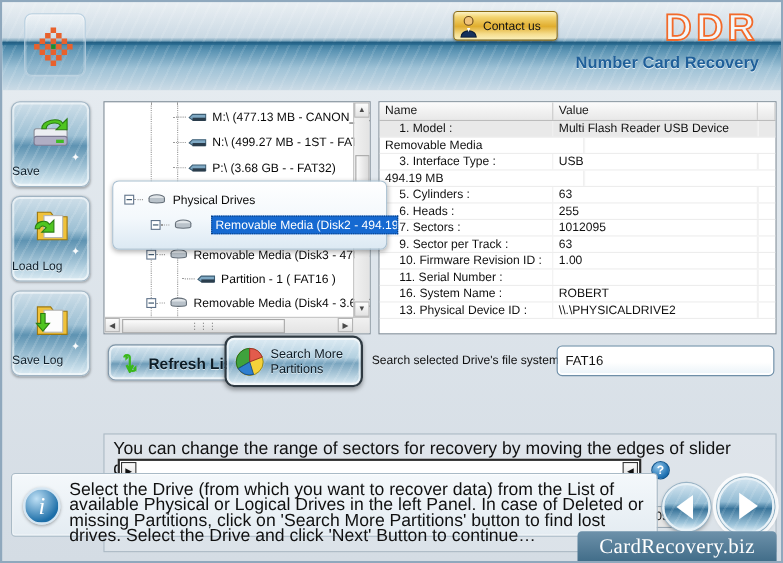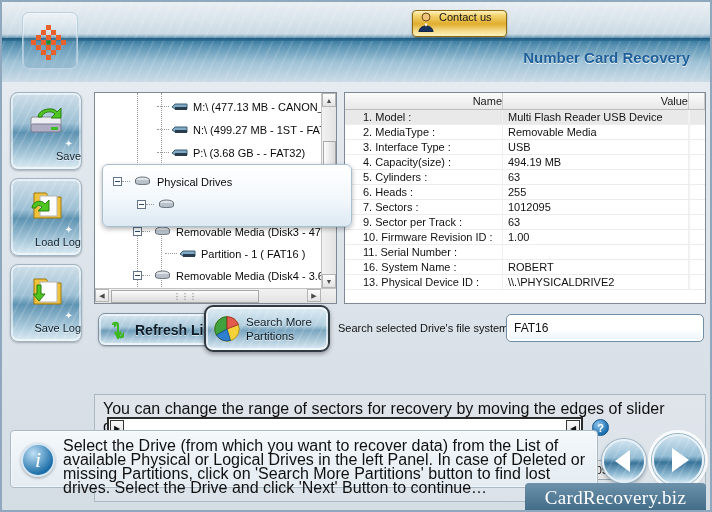--- a/index.html
+++ b/index.html
@@ -40,21 +40,21 @@
     border:1px solid #b9d0e0; border-radius:7px;
     background: linear-gradient(180deg, rgba(255,255,255,.42), rgba(200,222,236,.15) 45%, rgba(70,130,165,.22));
     box-shadow: inset 0 0 0 1px rgba(255,255,255,.35);
   }
   .checkerflower { position:absolute; left:50%; top:50%; transform:translate(-50%,-50%); }
 
   #contact-us-btn {
     position:absolute; left:410px; top:8px; width:95px; height:27px;
     border:1px solid #8a6a12; border-radius:4px;
     background: linear-gradient(180deg,#fdf3c4 0%,#f3d471 18%,#e0ad2e 52%,#f5dd8e 80%,#fbf0bb 100%);
-    display:flex; align-items:flex-start; gap:3px; padding-left:3px;
+    display:flex; align-items:center; gap:3px; padding-left:3px;
     box-shadow: 0 1px 2px rgba(0,0,0,.35);
     cursor:pointer;
   }
   #contact-us-btn .label {
     font-size:11px; color:#141414; font-weight:normal; letter-spacing:0;
   }
   .person-icon { width:20px; height:21px; position:relative; flex:none; }
 
   #ddr-logo {
     position:absolute; right:24px; top:4px;
@@ -79,21 +79,21 @@
     width:72px; height:78px; margin-bottom:8px;
     border:1px solid #9fb3c2; border-radius:8px;
     background:
       repeating-linear-gradient(118deg, rgba(255,255,255,.12) 0 2px, rgba(255,255,255,0) 2px 8px),
       linear-gradient(180deg,#cfdfe9 0%,#9dc0d4 40%,#5e93b2 52%,#bcd6e4 88%,#dcebf3 100%);
     box-shadow: inset 0 0 0 2px rgba(255,255,255,.55), 0 1px 2px rgba(0,0,0,.25);
     position:relative; cursor:pointer; overflow:hidden;
   }
   .rail-btn .glyph { position:absolute; left:50%; top:26px; transform:translate(-50%,-50%); }
   .rail-btn .cap {
-    position:absolute; left:0; right:0; bottom:7px; text-align:right;
+    position:absolute; left:0; right:0; bottom:7px; text-align:left;
     font-size:11px; color:#10202c; font-weight:normal;
     text-shadow:0 1px 0 rgba(255,255,255,.6);
   }
   .sparkle { position:absolute; right:8px; bottom:20px; color:#fff; font-size:10px; opacity:.95; }
 
   
   #main-panel {
     position:absolute; left:92px; top:10px; width:612px; height:300px;
   }
 
@@ -156,21 +156,21 @@
     background:linear-gradient(180deg,#fcfcfc,#dadada); border:1px solid #a8a8a8;
     display:flex; align-items:center; justify-content:center; font-size:8px; color:#666;
   }
 
   
   #info-box {
     position:absolute; left:250px; top:0; width:362px; height:212px;
     background:#fff; border:1px solid #7d8a96; overflow:hidden;
   }
   #info-head { display:flex; height:17px;
-    background:linear-gradient(180deg,#fbfbfb,#e8e8e8); border-bottom:1px solid #bcbcbc;text-align:right; }
+    background:linear-gradient(180deg,#fbfbfb,#e8e8e8); border-bottom:1px solid #bcbcbc; }
   #info-head div { font-size:11px; color:#1a1a1a; padding-left:5px; line-height:16px;
     border-right:1px solid #cacaca; }
   .col-name { width:158px; }
   .col-value { width:186px; }
   .col-pad { flex:1; }
   .info-row { display:flex; height:15px; border-bottom:1px solid #ededed; }
   .info-row.alt { background:#e9e9e9; }
   .info-row .n { width:158px; font-size:11px; color:#111; padding-left:18px; line-height:14px;
     border-right:1px solid #f0f0f0; white-space:nowrap; }
   .info-row .v { width:186px; font-size:11px; color:#111; padding-left:5px; line-height:14px;
@@ -322,20 +322,21 @@
 
     <div id="contact-us-btn">
       <svg class="person-icon" viewBox="0 0 20 21">
         <circle cx="10" cy="6" r="4" fill="#f0c37a" stroke="#6b4a1c" stroke-width="1"></circle>
         <path d="M3 21 C3 13 17 13 17 21 Z" fill="#15315c" stroke="#0a1b33" stroke-width="1"></path>
         <path d="M8.5 12.5 L10 16 L11.5 12.5 Z" fill="#ffffff"></path>
       </svg>
       <span class="label">Contact us</span>
     </div>
 
+    <div id="ddr-logo">DDR</div>
     <div id="product-name">Number Card Recovery</div>
   </div>
 
   <div id="body-area">
 
     <div id="left-rail">
 
       <div class="rail-btn">
         <svg class="glyph" width="44" height="36" viewBox="0 0 44 36">
           <rect x="7" y="16" width="30" height="9" rx="2" fill="#eceef2" stroke="#8a8f98"></rect>
@@ -456,46 +457,47 @@
         </div>
 
         <div class="tree-row" style="left:34px; top:29px;">
           <div class="expander"></div>
           <div class="dashh" style="left:9px; top:10px; width:8px;"></div>
           <svg class="hdd-icon" viewBox="0 0 17 12" style="margin-left:12px;">
             <ellipse cx="8.5" cy="4" rx="7" ry="3" fill="#dfe4e8" stroke="#66707a"></ellipse>
             <path d="M1.5 4 V7 C1.5 9 15.5 9 15.5 7 V4" fill="#b9c2ca" stroke="#66707a"></path>
           </svg>
         </div>
+        <div id="sel-highlight">
+          <span>Removable Media (Disk2 - 494.19</span>
+        </div>
       </div>
 
       <div id="info-box">
         <div id="info-head">
           <div class="col-name">Name</div>
           <div class="col-value">Value</div>
           <div class="col-pad"></div>
         </div>
         <div id="info-rows">
             <div class="info-row alt">
               <div class="n">1. Model :</div>
               <div class="v">Multi Flash Reader USB Device</div>
               <div class="p"></div>
             </div>
             <div class="info-row">
-              <div class="n">2. MediaType :</div>
               <div class="v">Removable Media</div>
               <div class="p"></div>
             </div>
             <div class="info-row">
               <div class="n">3. Interface Type :</div>
               <div class="v">USB</div>
               <div class="p"></div>
             </div>
             <div class="info-row">
-              <div class="n">4. Capacity(size) :</div>
               <div class="v">494.19 MB</div>
               <div class="p"></div>
             </div>
             <div class="info-row">
               <div class="n">5. Cylinders :</div>
               <div class="v">63</div>
               <div class="p"></div>
             </div>
             <div class="info-row">
               <div class="n">6. Heads :</div>

